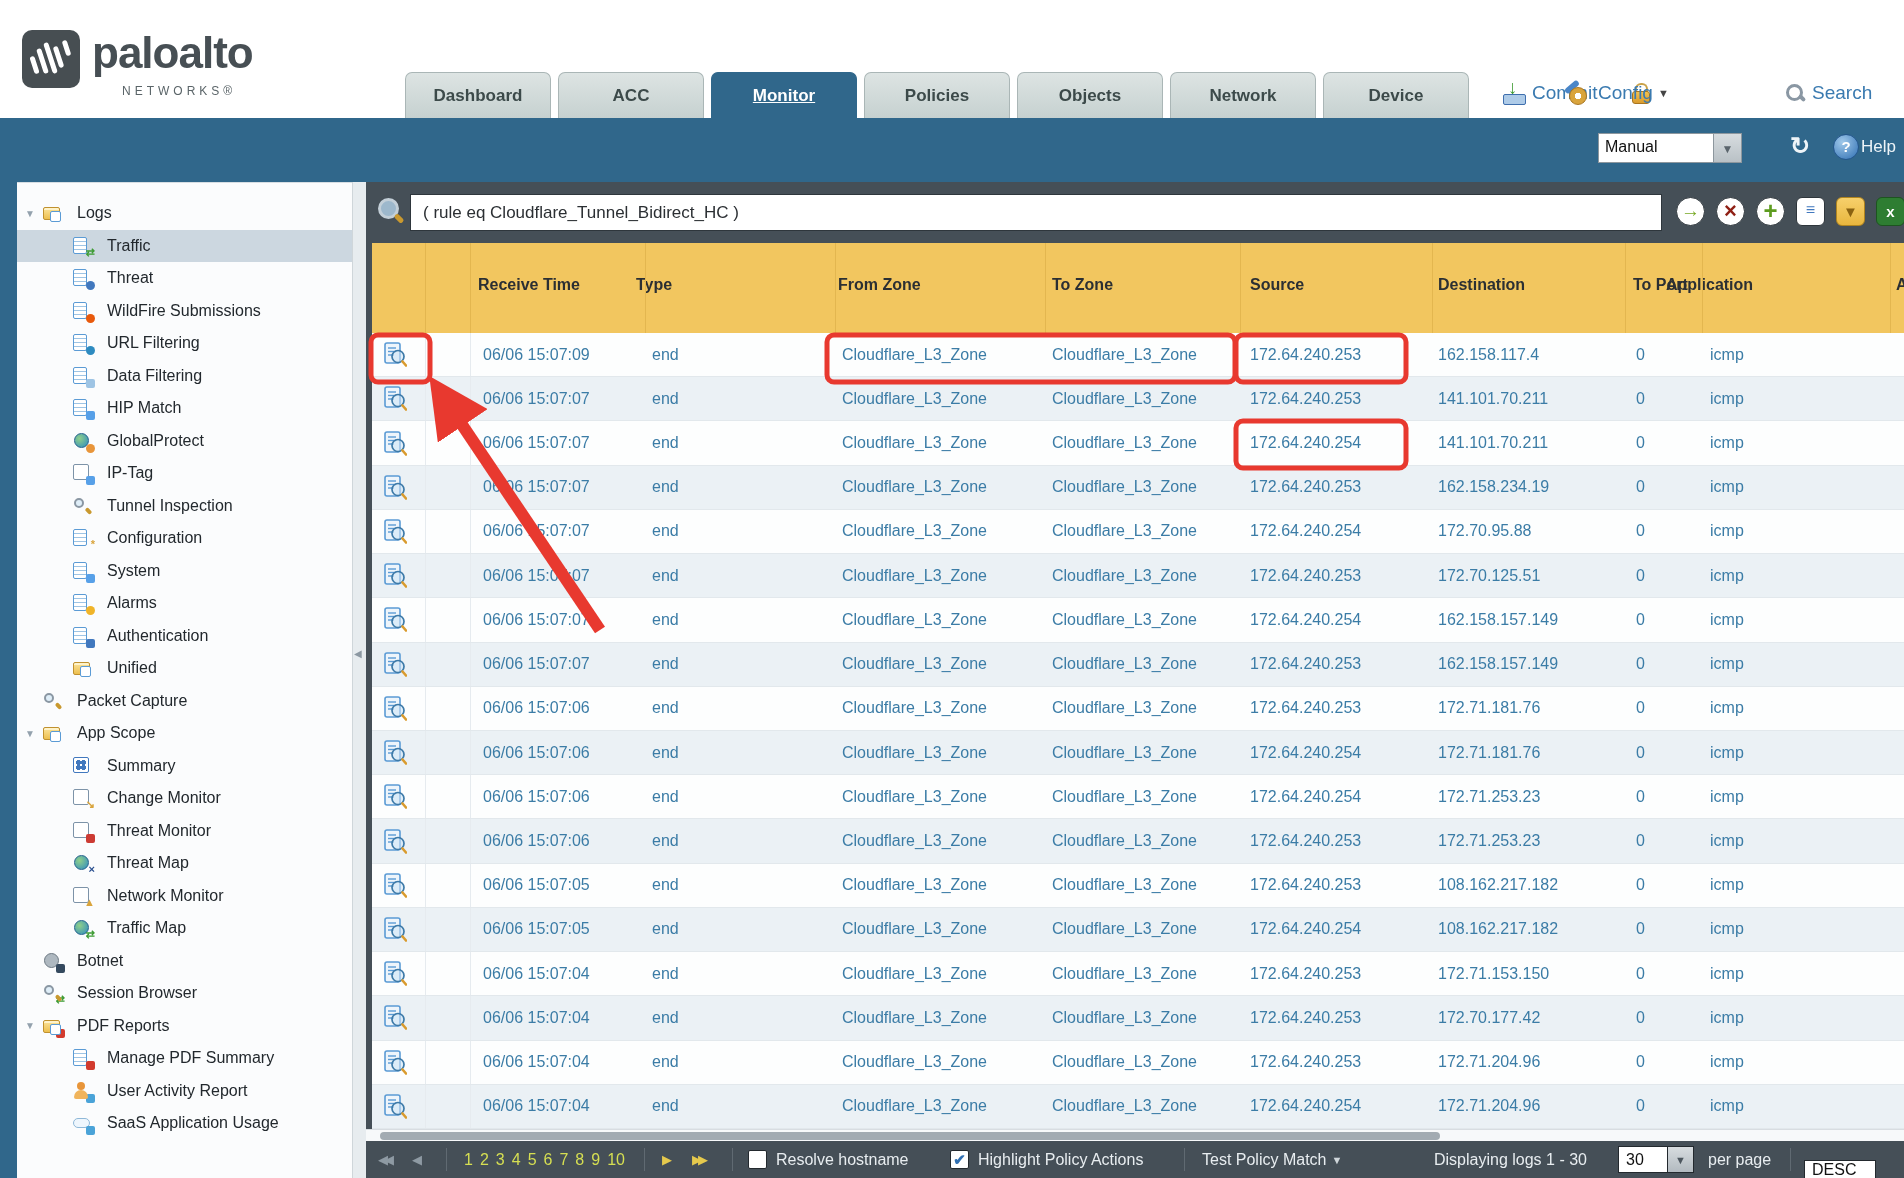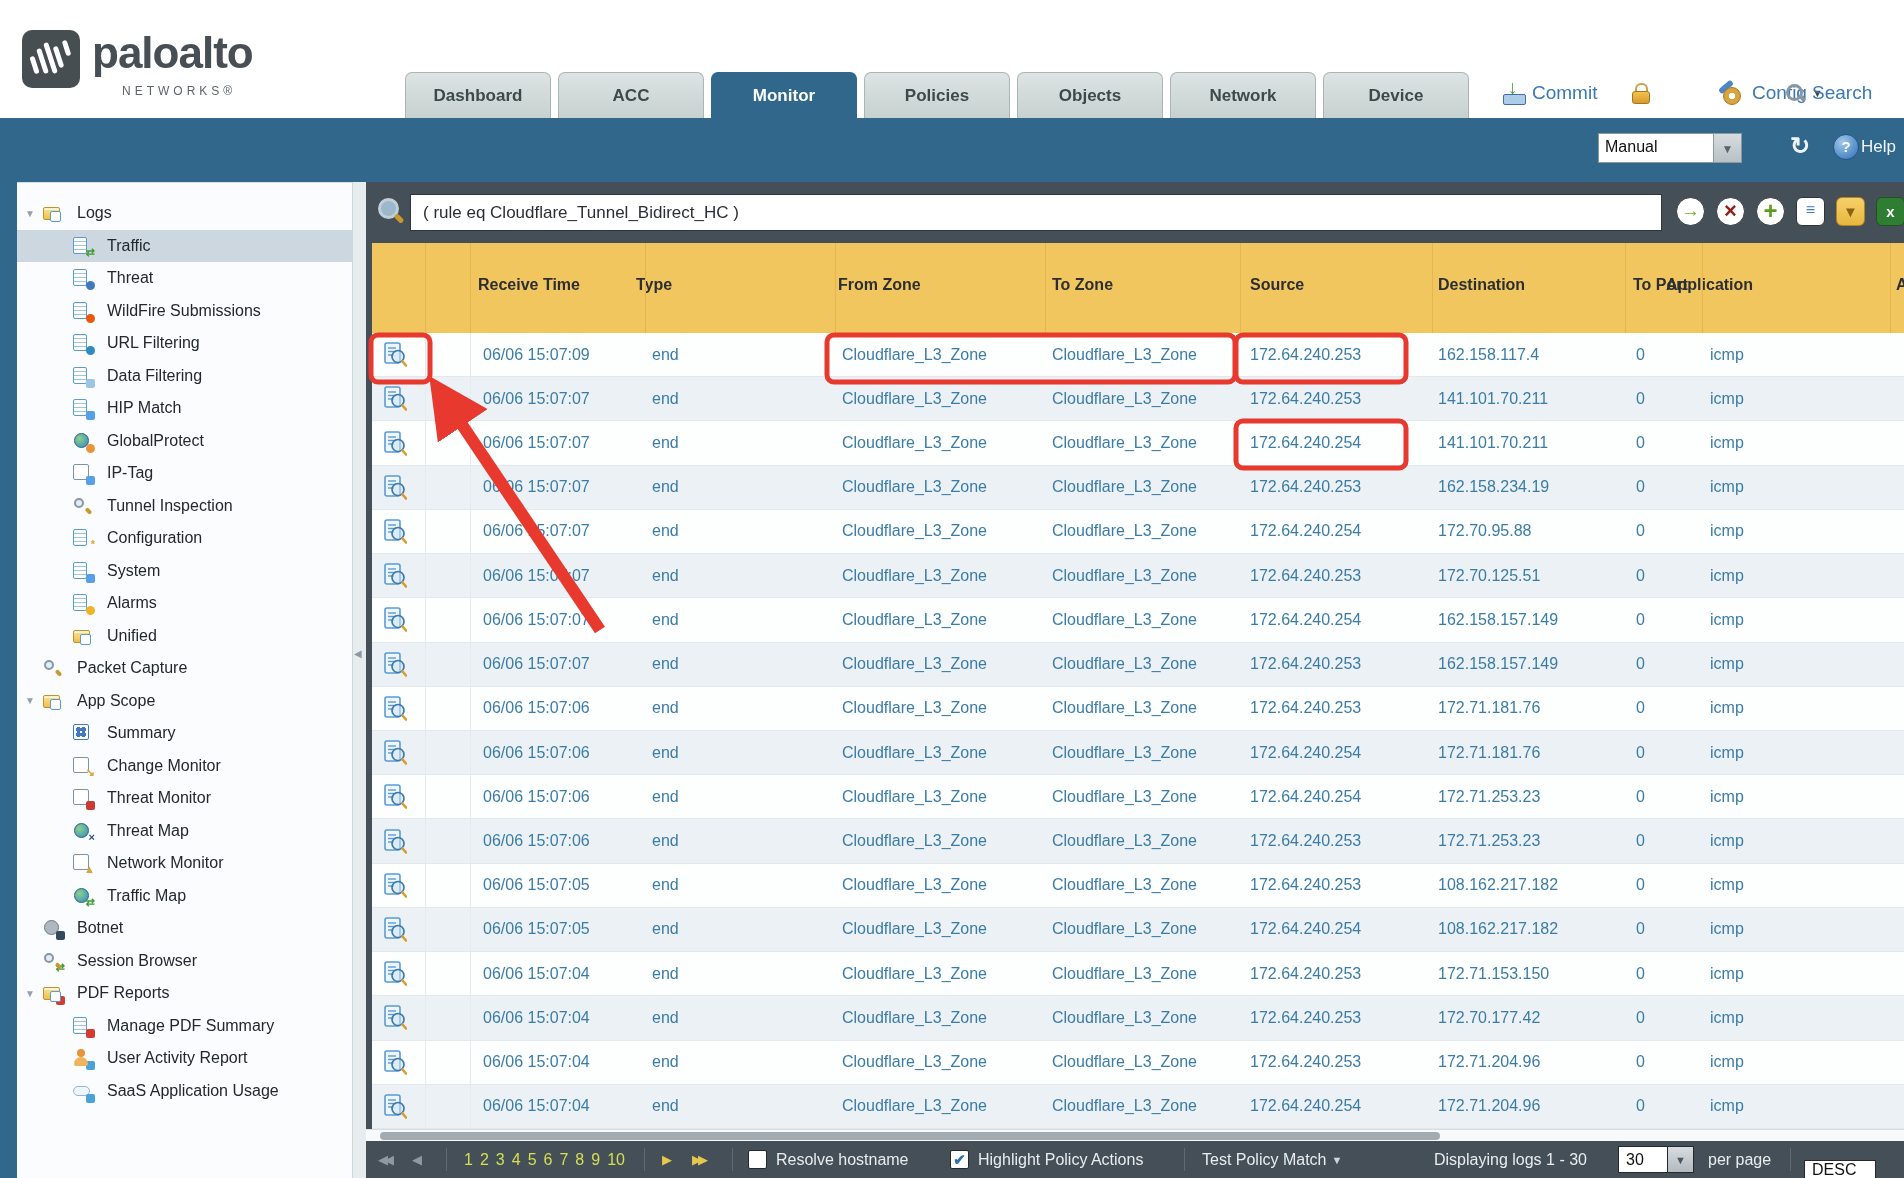--- a/index.html
+++ b/index.html
@@ -160,41 +160,41 @@
         <span class="lm-bar" style="left:34px;top:16px;height:22px;"></span>
         <span class="lm-bar" style="left:42px;top:10px;height:16px;"></span>
       </div>
       <div id="logo-brand">paloalto</div>
       <div id="logo-sub">NETWORKS®</div>
     </div>
 
     <nav id="tab-strip">
         <div class="tab" style="left: 405px;">Dashboard</div>
         <div class="tab" style="left: 558px;">ACC</div>
-        <div class="tab active" style="left: 711px;">Monitor</div>
+        <div class="tab active" style="left: 711px; text-decoration: underline;">Monitor</div>
         <div class="tab" style="left: 864px;">Policies</div>
         <div class="tab" style="left: 1017px;">Objects</div>
         <div class="tab" style="left: 1170px;">Network</div>
         <div class="tab" style="left: 1323px;">Device</div>
       </nav>
 
     <div class="hdr-act" style="left:1502px;">
       <span id="commit-ico">
           <span class="arr">↓</span>
           <span class="base"></span>
         </span>
       <span class="lbl">Commit</span>
     </div>
     <div class="hdr-act" style="left:1616px;">
       <span id="lock-ico">
           <span class="shackle"></span>
           <span class="body"></span>
         </span>
     </div>
-    <div class="hdr-act" style="left:1718px;justify-content:space-between;">
+    <div class="hdr-act" style="left:1564px;justify-content:space-between;">
       <span id="config-ico">
           <span class="wrench"></span>
           <span class="gear"></span>
         </span>
       <span class="lbl">Config</span>
       <span class="caret-down">▼</span>
     </div>
     <div class="hdr-act" style="left:1786px;">
       <span id="search-ico">
           <span class="lens"></span>
@@ -287,20 +287,26 @@
           <span class="tree-icon ib-doc">
             <span class="bg-sq" style="background: rgb(87, 160, 232);"></span>
           </span>
           <span class="tree-label">System</span>
         </div>
         <div class="tree-item lv1">
           <span class="tree-icon ib-doc">
             <span class="bg-dot" style="background: rgb(240, 180, 41);"></span>
           </span>
           <span class="tree-label">Alarms</span>
+        </div>
+        <div class="tree-item lv1">
+          <span class="tree-icon ib-doc">
+            <span class="bg-sq" style="background: rgb(65, 120, 190);"></span>
+          </span>
+          <span class="tree-label">Authentication</span>
         </div>
         <div class="tree-item lv1">
           <span class="tree-icon ib-folder"></span>
           <span class="tree-label">Unified</span>
         </div>
         <div class="tree-item lv0">
           <span class="tree-icon ib-mag"></span>
           <span class="tree-label">Packet Capture</span>
         </div>
         <div class="tree-item lv0">

